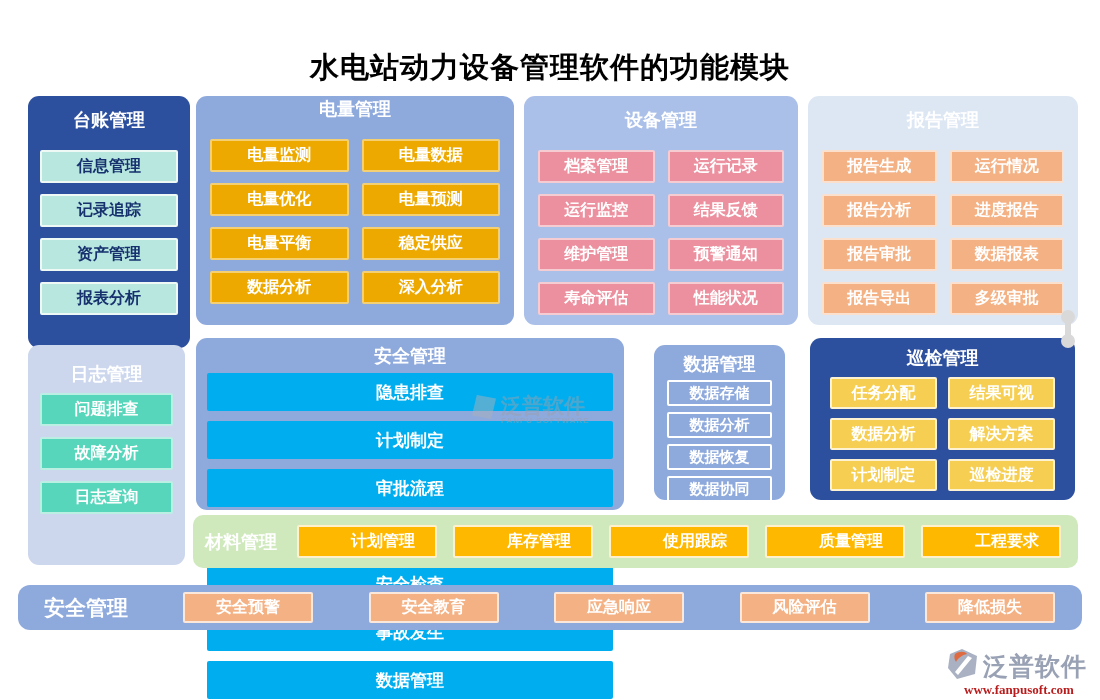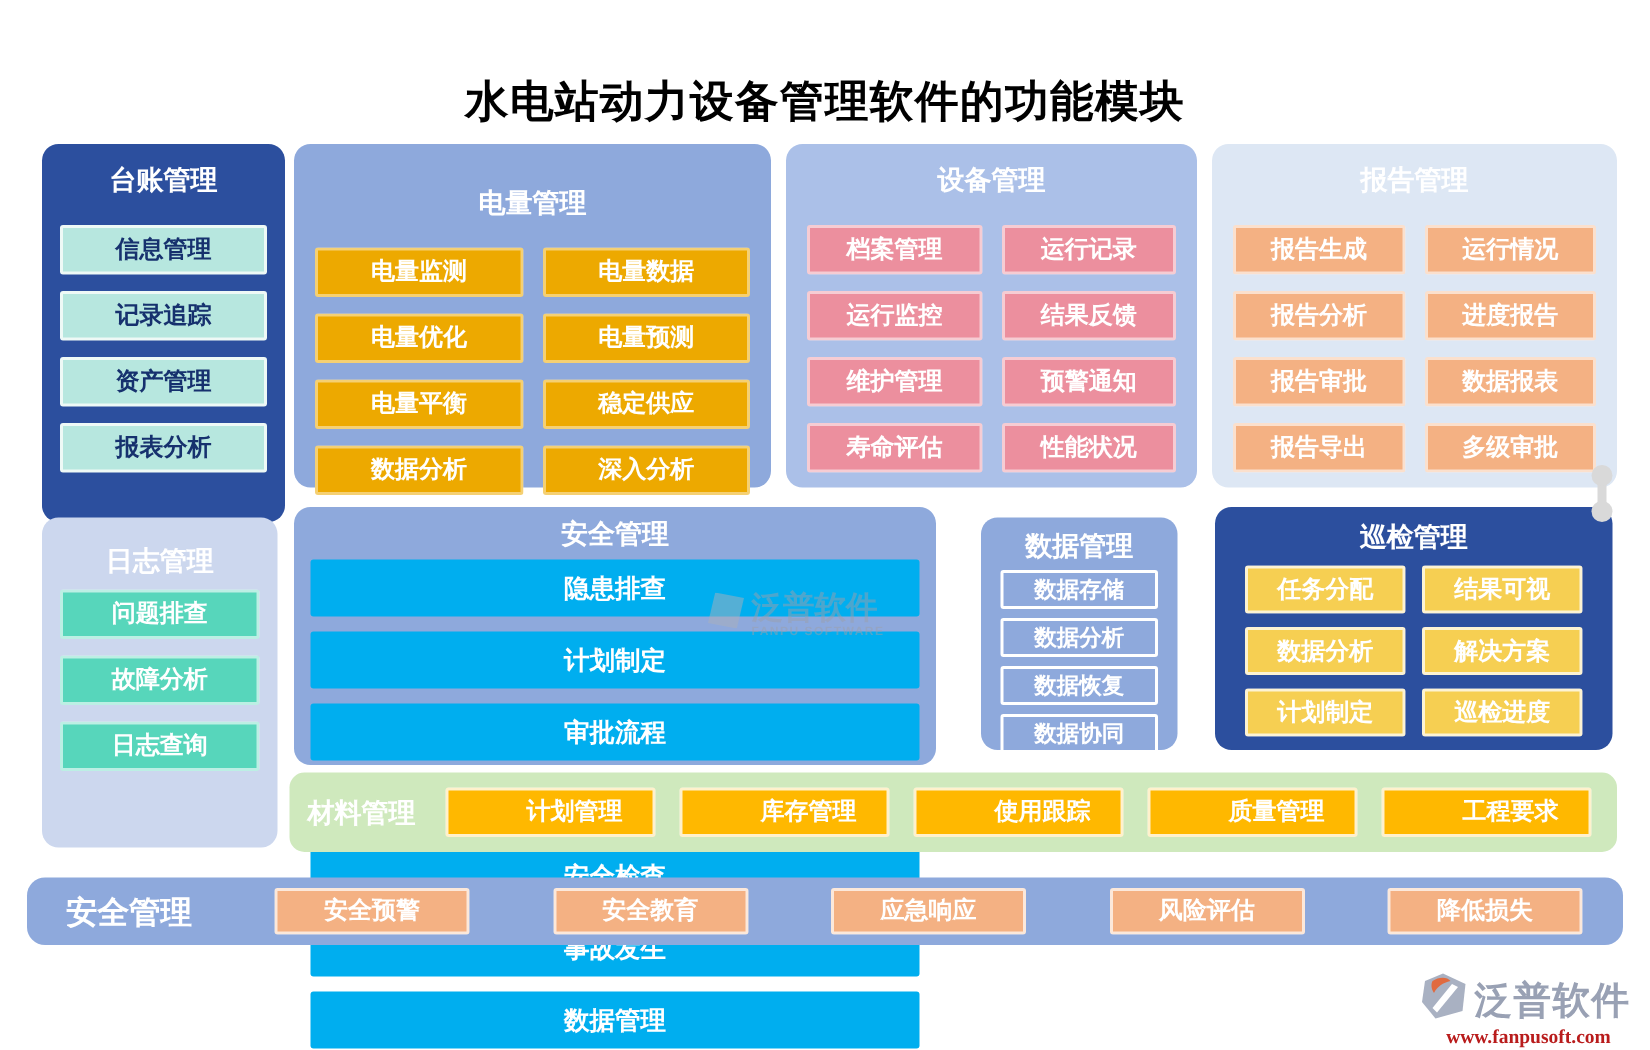--- a/index.html
+++ b/index.html
@@ -18,21 +18,21 @@
     color:#ffffff;font-weight:bold;font-size:16px;border-radius:2px;
     box-sizing:border-box;white-space:nowrap;
   }
   
   #p-taizhang{left:28px;top:96px;width:162px;height:252px;background:#2c4f9e;}
   #p-taizhang .hd{padding-top:13px;}
   #p-taizhang .items{display:flex;flex-direction:column;gap:11px;margin:19px 12px 0;}
   .btn-mint{height:33px;background:#b7e7df;border:2px solid #eef9f6;color:#16316e;}
 
   #p-dianliang{left:196px;top:96px;width:318px;height:229px;background:#8ea9dc;}
-  #p-dianliang .hd{padding-top:28px;}
+  #p-dianliang .hd{padding-top:2px;}
   .grid2{display:grid;grid-template-columns:1fr 1fr;column-gap:13px;row-gap:11px;margin:19px 14px 0;}
   .btn-yellow{height:33px;background:#eda900;border:2px solid rgba(255,255,255,0.45);}
 
   #p-shebei{left:524px;top:96px;width:274px;height:229px;background:#abc0e8;}
   #p-shebei .hd{padding-top:13px;}
   .btn-pink{height:33px;background:#ec8f9e;border:2px solid rgba(255,255,255,0.55);}
 
   #p-baogao{left:808px;top:96px;width:270px;height:229px;background:#dde7f4;}
   #p-baogao .hd{padding-top:13px;}
   .btn-orange{height:33px;background:#f4b183;border:2px solid rgba(255,255,255,0.6);}

